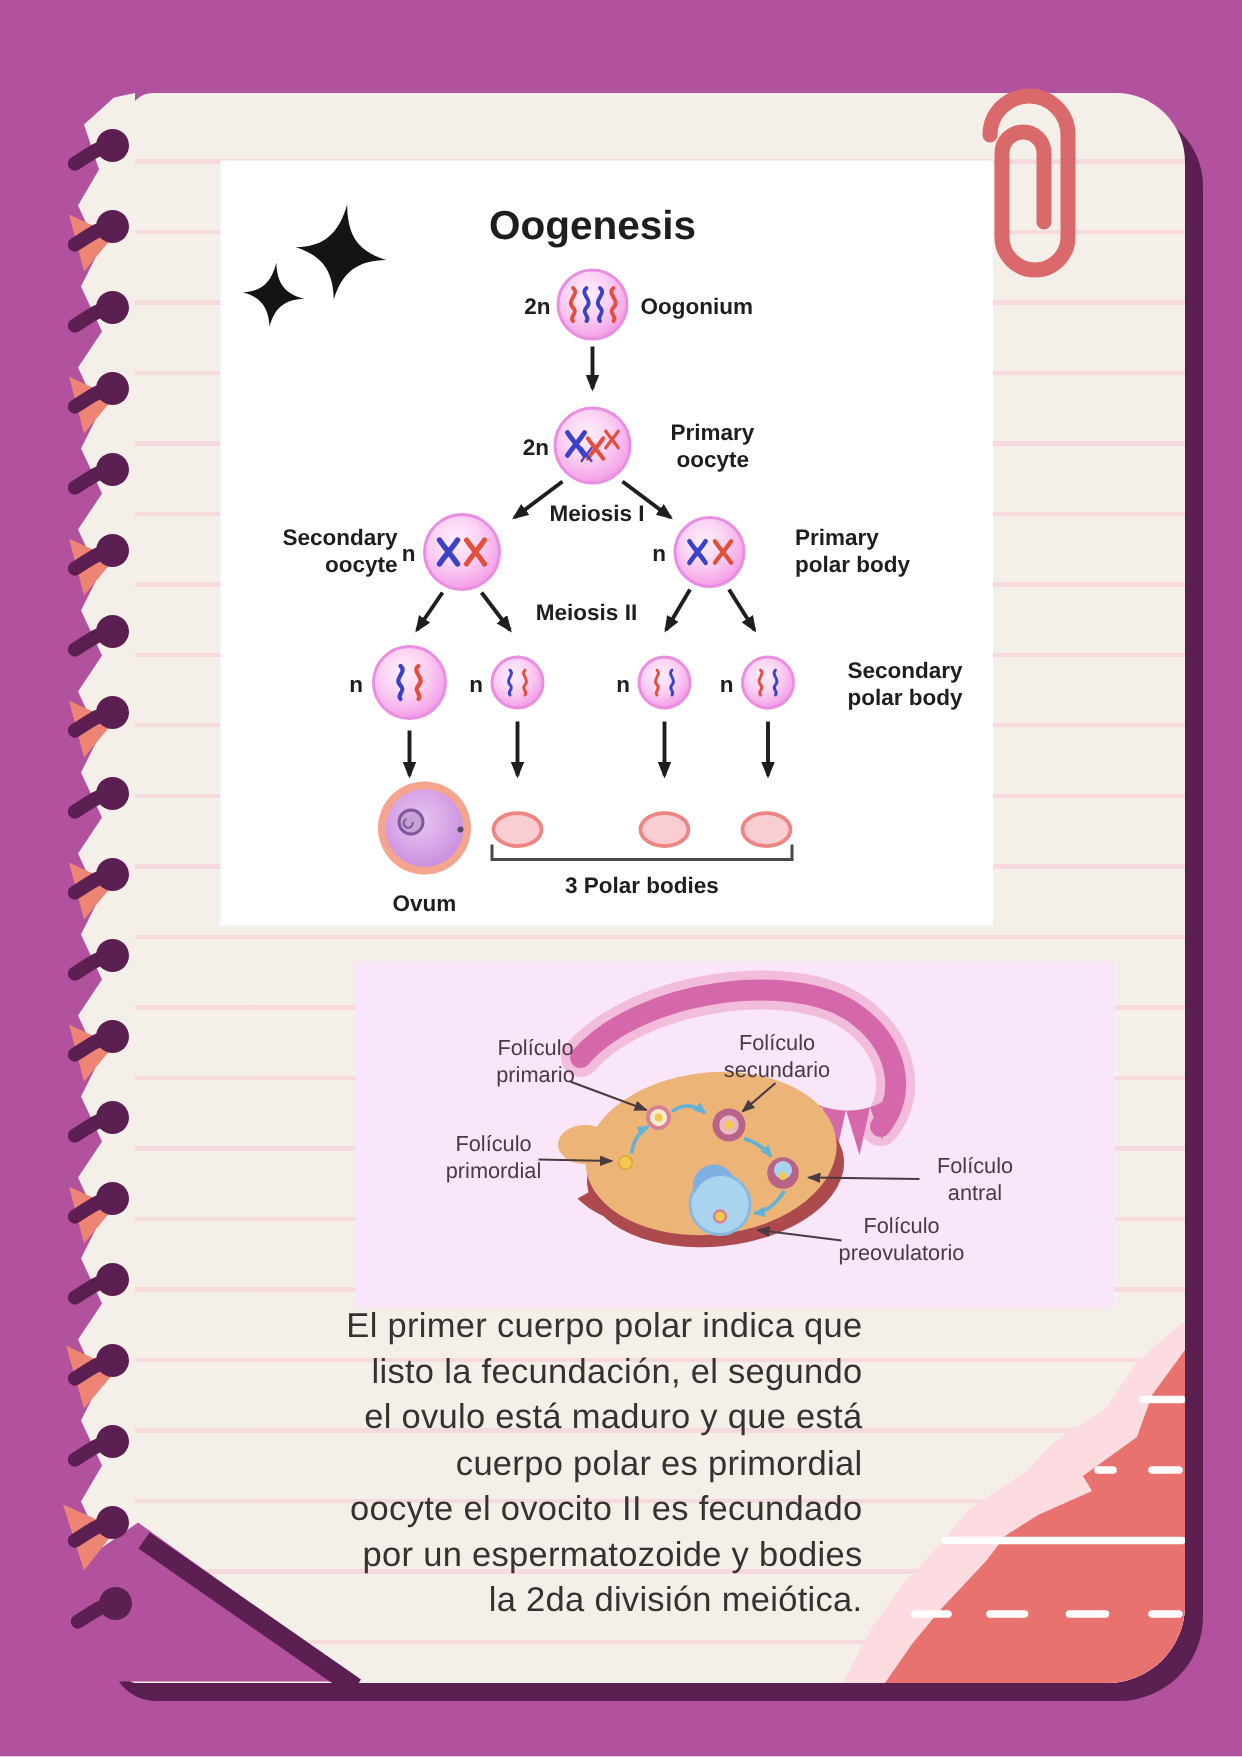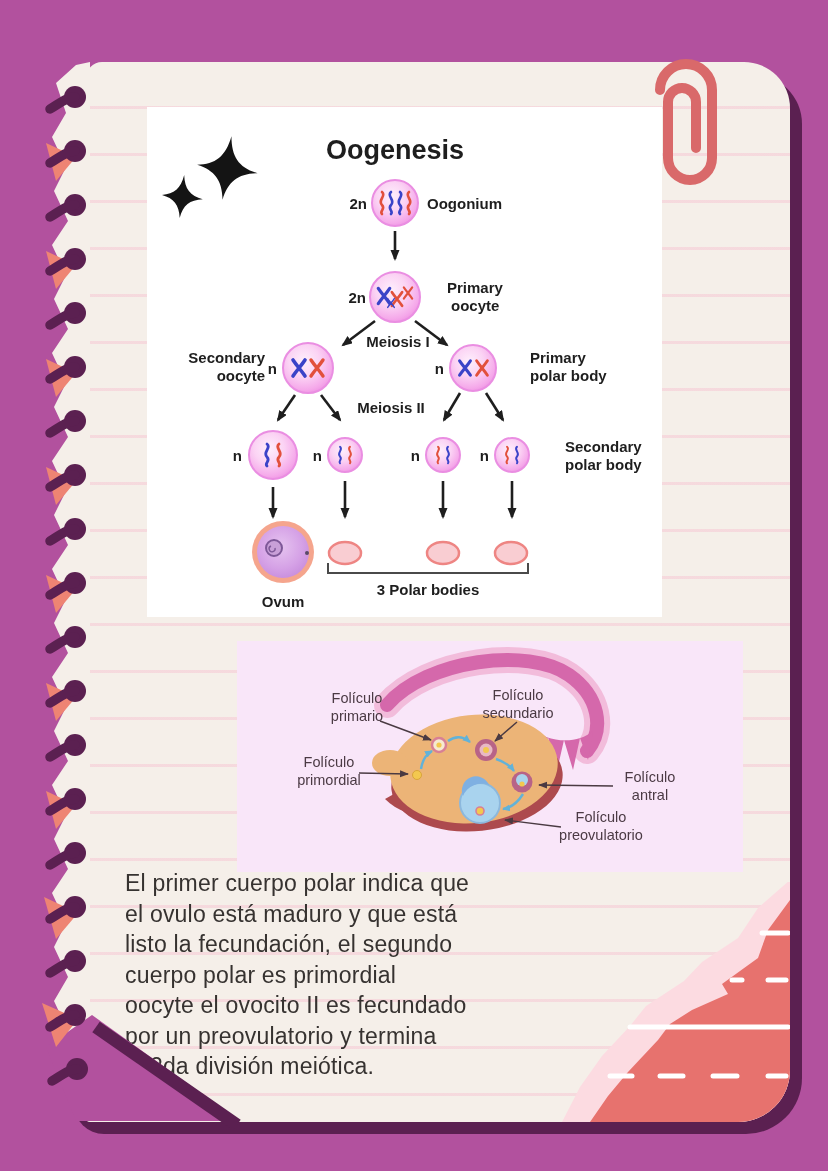--- a/index.html
+++ b/index.html
@@ -2,21 +2,21 @@
 <html><head>
 <meta charset="utf-8">
 <style>
   html,body{margin:0;padding:0;}
   body{width:828px;height:1171px;font-family:"Liberation Sans",sans-serif;}
   .canvas{position:relative;width:828px;height:1171px;background:#b2519e;overflow:hidden;}
   .page-shadow{position:absolute;left:74px;top:74px;width:728px;height:1060px;background:#5b2051;
     border-radius:30px 50px 56px 30px;}
   .page{position:absolute;left:86px;top:62px;width:704px;height:1060px;background:#f5efe9;
     border-radius:16px 46px 52px 4px;overflow:hidden;
-    background-image:repeating-linear-gradient(to bottom,transparent 0px,transparent 44px,rgba(246,200,212,.55) 44px,rgba(246,200,212,.55) 47px);}
+    background-image:repeating-linear-gradient(to bottom,transparent 0px,transparent 44px,rgba(246,200,212,.55) 44px,rgba(246,200,212,.55) 47px);text-align:right;}
   .whitebox{position:absolute;left:61px;top:45px;width:515px;height:510px;background:#ffffff;}
   .folliclebox{position:absolute;left:151px;top:579px;width:506px;height:231px;background:#f9e6f9;}
   .note{position:absolute;left:39px;top:806px;width:450px;color:#363230;font-size:23px;line-height:30.5px;letter-spacing:.2px;}
   .note span{display:block;}
   .sparkles{position:absolute;left:40px;top:60px;}
   .corner-decor{position:absolute;left:464px;top:820px;}
   .spiral{position:absolute;left:30px;top:55px;}
   .paperclip{position:absolute;left:636px;top:30px;}
   svg text{font-family:"Liberation Sans",sans-serif;}
   .dlabel{font-weight:bold;fill:#1e1e1e;font-size:15px;}
@@ -225,25 +225,25 @@
         <text class="flabel" x="92" y="144" text-anchor="middle">primordial</text>
         <text class="flabel" x="413" y="141" text-anchor="middle">Folículo</text>
         <text class="flabel" x="413" y="159" text-anchor="middle">antral</text>
         <text class="flabel" x="364" y="181" text-anchor="middle">Folículo</text>
         <text class="flabel" x="364" y="199" text-anchor="middle">preovulatorio</text>
       </svg>
     </div>
 
     <div class="note">
       <span>El primer cuerpo polar indica que</span>
+      <span>listo la fecundación, el segundo</span>
       <span>el ovulo está maduro y que está</span>
-      <span>listo la fecundación, el segundo</span>
       <span>cuerpo polar es primordial</span>
       <span>oocyte el ovocito II es fecundado</span>
-      <span>por un preovulatorio y termina</span>
+      <span>por un espermatozoide y bodies</span>
       <span>la 2da división meiótica.</span>
     </div>
 
     <svg class="corner-decor" width="240" height="240" viewBox="0 0 240 240">
       <path d="M240,-2 L208,26 L188,56 L152,80 L134,99 L96,124 L80,144 L52,174 L30,205 L12,240 L240,240 Z" fill="#fcdbe1"></path>
       <path d="M240,18 L218,48 L208,76 L172,102 L178,112 L142,128 L120,142 L108,158 L78,190 L58,214 L40,240 L240,240 Z" fill="#e7726e"></path>
       <g stroke="#ffffff" stroke-width="5" stroke-linecap="round">
         <line x1="212" y1="51" x2="238" y2="51"></line>
         <line x1="182" y1="98" x2="192" y2="98"></line>
         <line x1="218" y1="98" x2="236" y2="98"></line>

